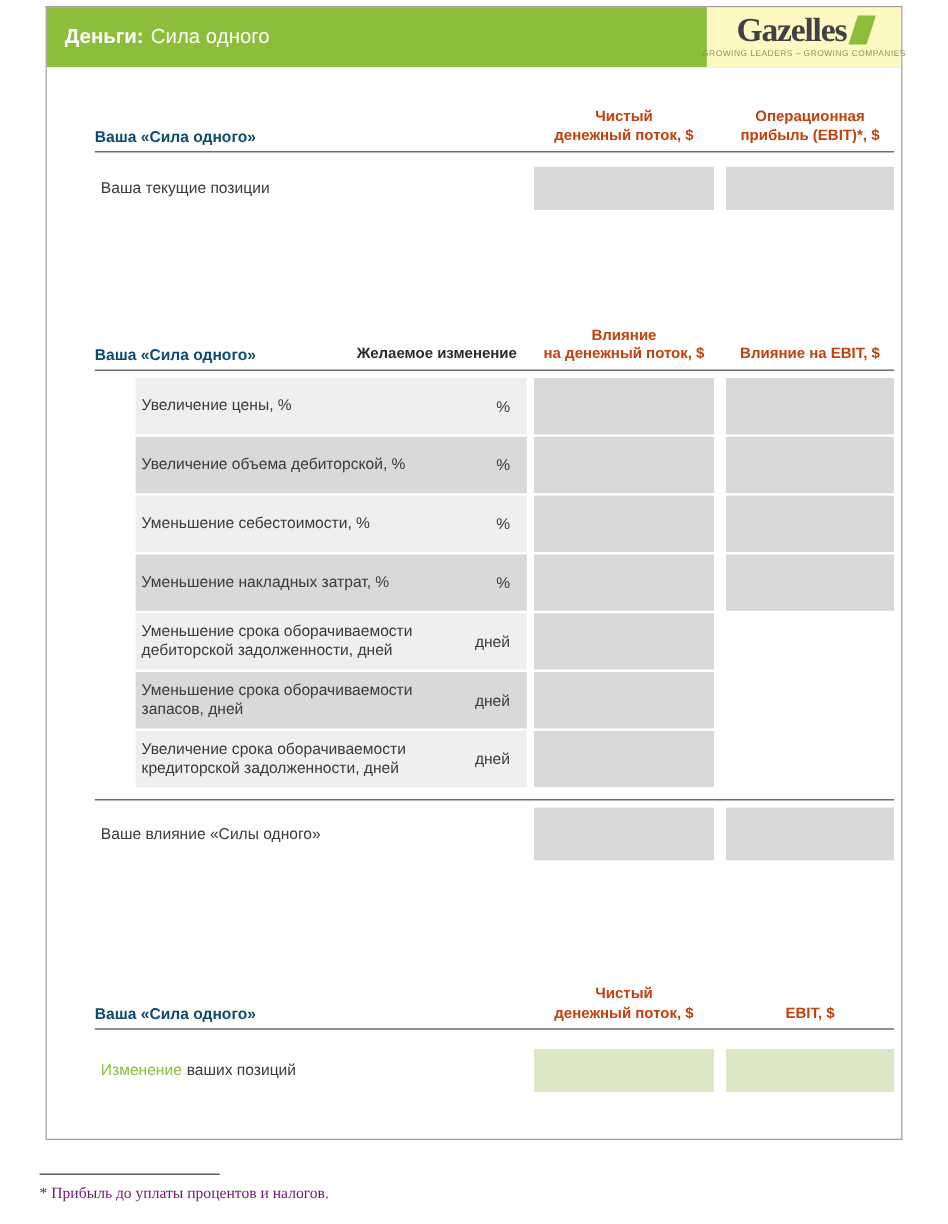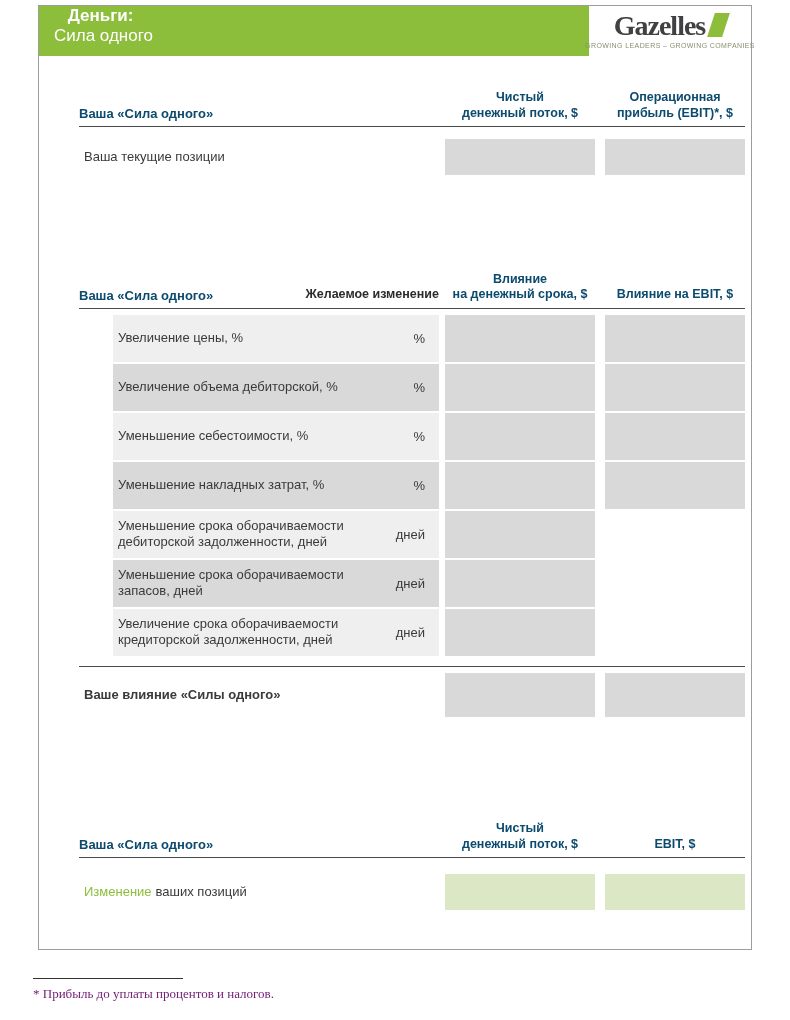--- a/index.html
+++ b/index.html
@@ -7,59 +7,59 @@
   body {
     width: 790px; height: 1020px; position: relative;
     font-family: "Liberation Sans", sans-serif; color: #3a3a3a;
   }
   .page {
     position: absolute; left: 38px; top: 5px; width: 714px; height: 945px;
     border: 1px solid #9c9c9c; background: #fff;
   }
   
   .bar { height: 50px; background: var(--green, #8CBE3B); display: flex; justify-content: space-between; align-items: stretch; }
-  .bar-title { display: flex; align-items: center; padding-left: 15px; color: #fff; font-size: 17px; flex-direction: column; }
+  .bar-title { display: flex; align-items: center; padding-left: 15px; color: #fff; font-size: 17px; }
   .bar-title .b { font-weight: bold; margin-right: 6px; }
-  .logo { background: #ffffff; width: 162px; display: flex; flex-direction: column; align-items: center; justify-content: center; padding: 3px 22px 4px; }
+  .logo { background: #fef9c3; width: 162px; display: flex; flex-direction: column; align-items: center; justify-content: center; padding: 3px 22px 4px; }
   .logo-row { display: flex; align-items: flex-start; }
   .logo-name { font-family: "Liberation Serif", serif; font-weight: bold; font-size: 28px; line-height: 1; color: #414042; letter-spacing: -1px; }
   .logo-slash { width: 15px; height: 24px; background: var(--green, #8CBE3B); transform: skewX(-18deg); margin-left: 6px; margin-top: 1px; }
   .logo-tag { font-size: 7px; letter-spacing: 0.4px; color: #8b8f6e; margin-top: 2px; white-space: nowrap; }
   
   .content { padding: 0 6px 0 40px; }
   .stripe { width: 360px; display: flex; align-items: center; }
   .g1 { width: 6px; flex: none; }
   .g2 { width: 10px; flex: none; }
   .cash { width: 150px; flex: none; }
   .ebit { width: 140px; flex: none; }
   
   .hdr { display: flex; align-items: flex-end; }
   .hdr .stripe { align-items: flex-end; background: none; }
   .h-label { font-weight: bold; font-size: 13px; flex: 1; color: #0c4a6e; }
-  .h-change { font-weight: bold; font-size: 12.5px; width: 150px; text-align: right; line-height: 1.25; color: #2b2b2b; margin-top: 36px; }
-  .h-box { font-weight: bold; font-size: 12.5px; text-align: center; line-height: 1.25; color: #0c4a6e; white-space: pre-line; }
+  .h-change { font-weight: bold; font-size: 12.5px; width: 150px; text-align: center; line-height: 1.25; color: #2b2b2b; margin-top: 36px; }
+  .h-box { font-weight: bold; font-size: 12.5px; text-align: center; line-height: 1.25; color: #c2410c; white-space: pre-line; }
   .rule { border-top: 1px solid #4a4a4a; margin-top: 5px; }
   
   .trow { display: flex; height: 47px; margin-bottom: 2px; }
   .trow .stripe { padding-left: 5px; }
   .lbl { width: 244px; font-size: 13px; line-height: 1.25; }
   .unit { flex: 1; text-align: right; padding-right: 14px; font-size: 13px; }
   .box { background: var(--gray-box, #D9D9D9); }
   .box.empty { background: transparent; }
   .rows .trow:nth-child(odd) .stripe { background: var(--stripe-light, #EFEFEF); }
   .rows .trow:nth-child(even) .stripe { background: var(--stripe-dark, #D9D9D9); }
   .stripe.nofill { background: none !important; }
   
   .section1 { margin-top: 34px; }
   .section1 .trow { margin-top: 12px; height: 36px; margin-bottom: 0; }
   .section2 { margin-top: 76px; }
   .section2 .rows { margin-top: 6px; padding-left: 34px; }
   .rule2 { border-top: 1px solid #4a4a4a; margin-top: 10px; }
   .trow.total { margin-top: 6px; height: 44px; margin-bottom: 0; }
-  .trow.total .lbl { font-weight: bold; width: 300px; }
+  .trow.total .lbl { font-weight: normal; width: 300px; }
   .section3 { margin-top: 104px; }
   .section3 .trow { margin-top: 16px; height: 36px; margin-bottom: 0; }
   .box.green { background: var(--light-green, #DCE8C5); }
   .hl { color: var(--green, #8CBE3B); font-weight: normal; }
   .lbl .rest { margin-left: 4px; }
   
   .footnote { position: absolute; left: 33px; top: 978px; font-family: Liberation Serif, serif; font-size: 13px; color: #701a75; }
   .foot-rule { width: 150px; border-top: 1px solid #333; margin-bottom: 7px; }
 </style>
 </head>
@@ -108,21 +108,21 @@
     </div>
 
     <div class="section2">
       <div class="hdr">
         <div class="stripe">
           <div class="h-label">Ваша «Сила одного»</div>
           <div class="h-change">Желаемое изменение</div>
         </div>
         <div class="g1"></div>
         <div class="h-box cash">Влияние
-на денежный срока, $</div>
+на денежный поток, $</div>
         <div class="g2"></div>
         <div class="h-box ebit">Влияние на EBIT, $</div>
       </div>
       <div class="rule"></div>
 
       <div class="rows">
   <div class="trow">
     <div class="stripe">
       <div class="lbl">Увеличение цены, %</div>
       <div class="unit">%</div>

